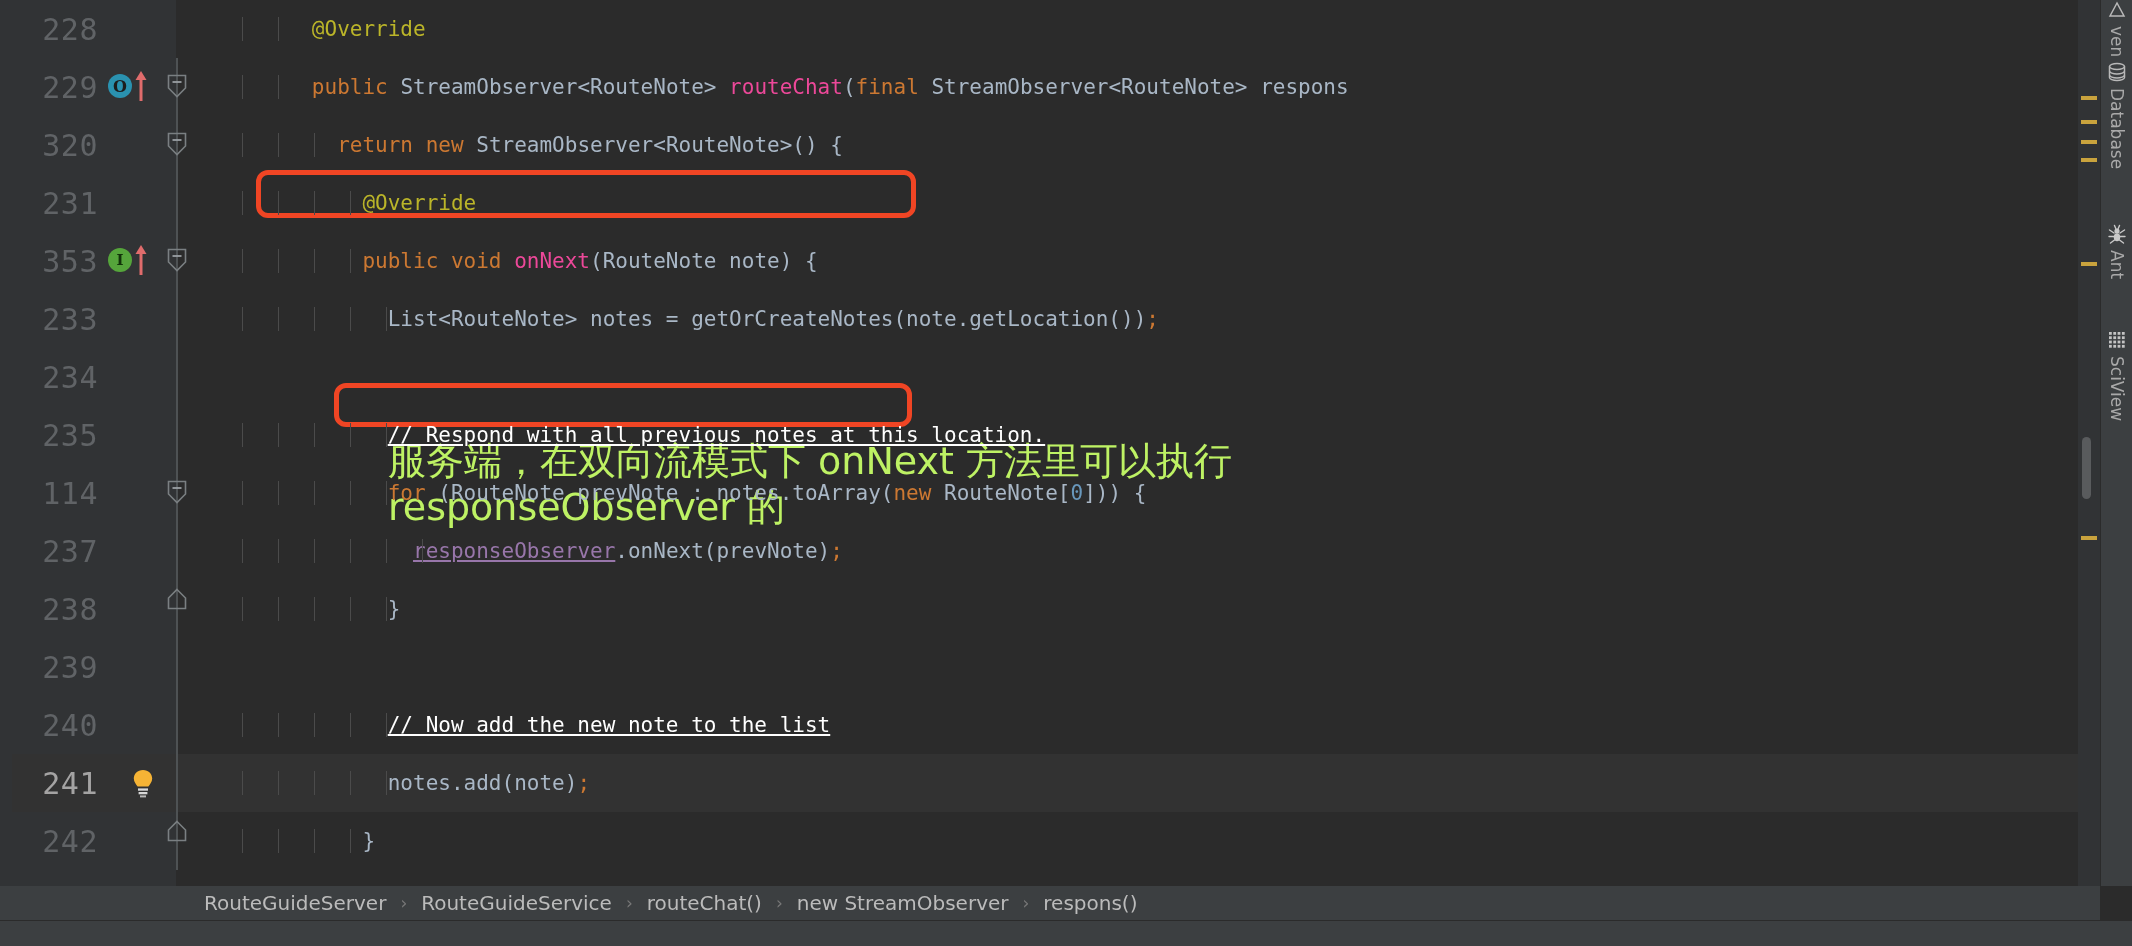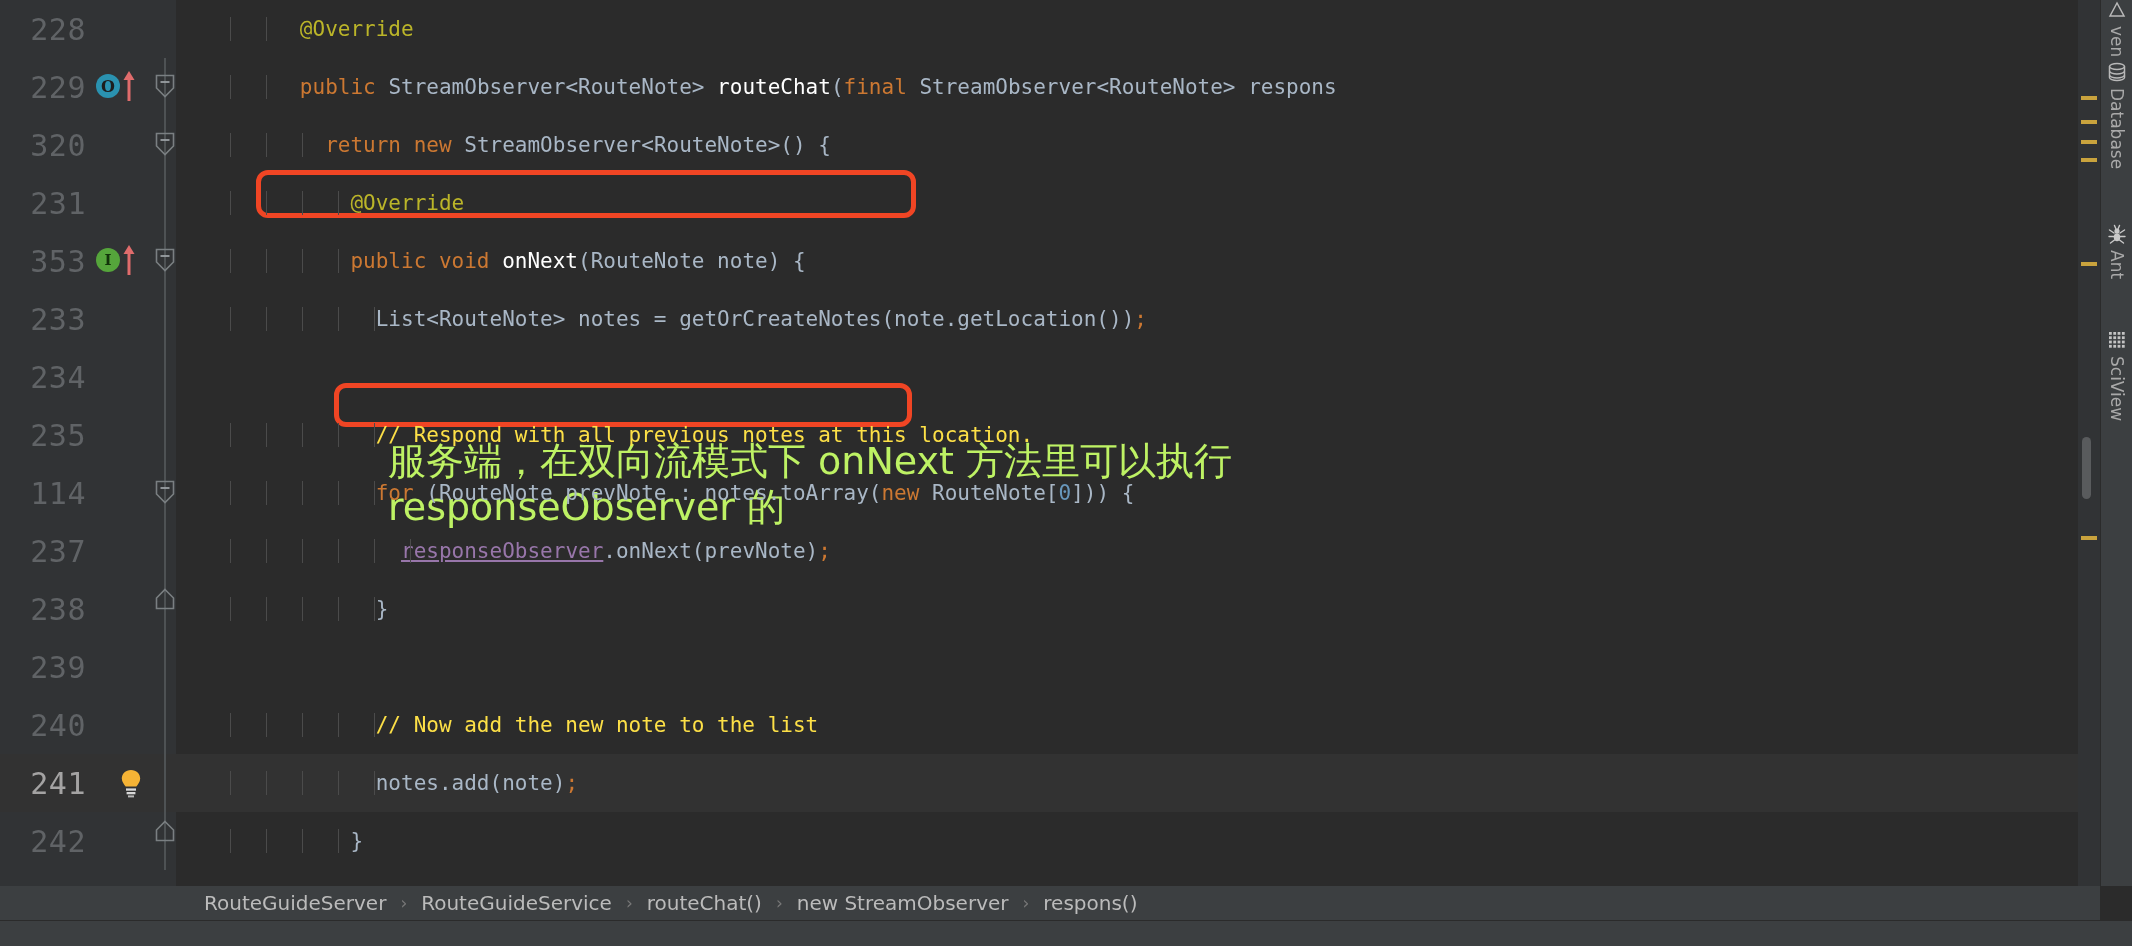--- a/index.html
+++ b/index.html
@@ -116,23 +116,23 @@
   
   .code {
     font-family: "DejaVu Sans Mono", monospace;
     font-size: 21px;
     color: #a9b7c6;
     letter-spacing: 0px;
     position: relative;
     flex: 1;
   }
   .kw   { color: #cc7832; }
-  .meth { color: #ffffff; }
+  .meth { color: #ec4899; }
   .anno { color: #bbb529; }
-  .cmt  { color: #fde047; }
+  .cmt  { color: #ffffff; text-decoration: underline; }
   .num  { color: #6897bb; }
   .fld  { color: #9876aa; text-decoration: underline; }
   .sem  { color: #cc7832; }
   .plain{ color: #a9b7c6; }
 
   
   .iguide {
     position: absolute;
     top: 0; bottom: 0;
     width: 1px;
@@ -245,21 +245,21 @@
   }
 
   
   #gutter-bg {
     position: absolute;
     left: 0; top: 0;
     width: 176px; height: 886px;
     background: #313335;
     z-index: 0;
   }
-  #rows { position: relative; z-index: 1; }
+  #rows { position: relative; z-index: 1; padding-left: 12px; }
 </style>
 </head>
 <body>
 
 <div id="root">
 
   <div id="editor">
     <div id="gutter-bg"></div>
     <div id="rows">
         <div class="row"><div class="gutter-num">228</div><div class="gutter-mark"></div><div class="gutter-fold"></div><div class="gutter-pad"></div><div class="code"><span class="iguide" style="left:6px"></span><span class="iguide" style="left:42px"></span><span class="plain">      </span><span class="anno">@Override</span></div></div>

